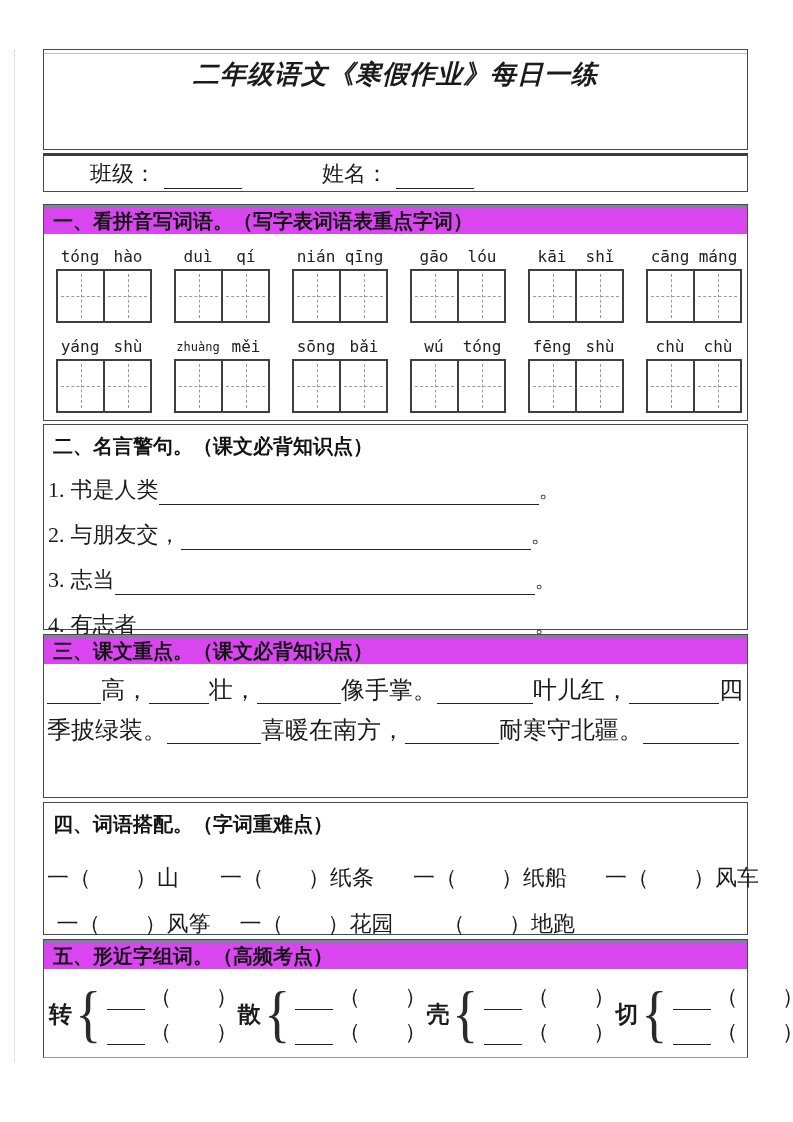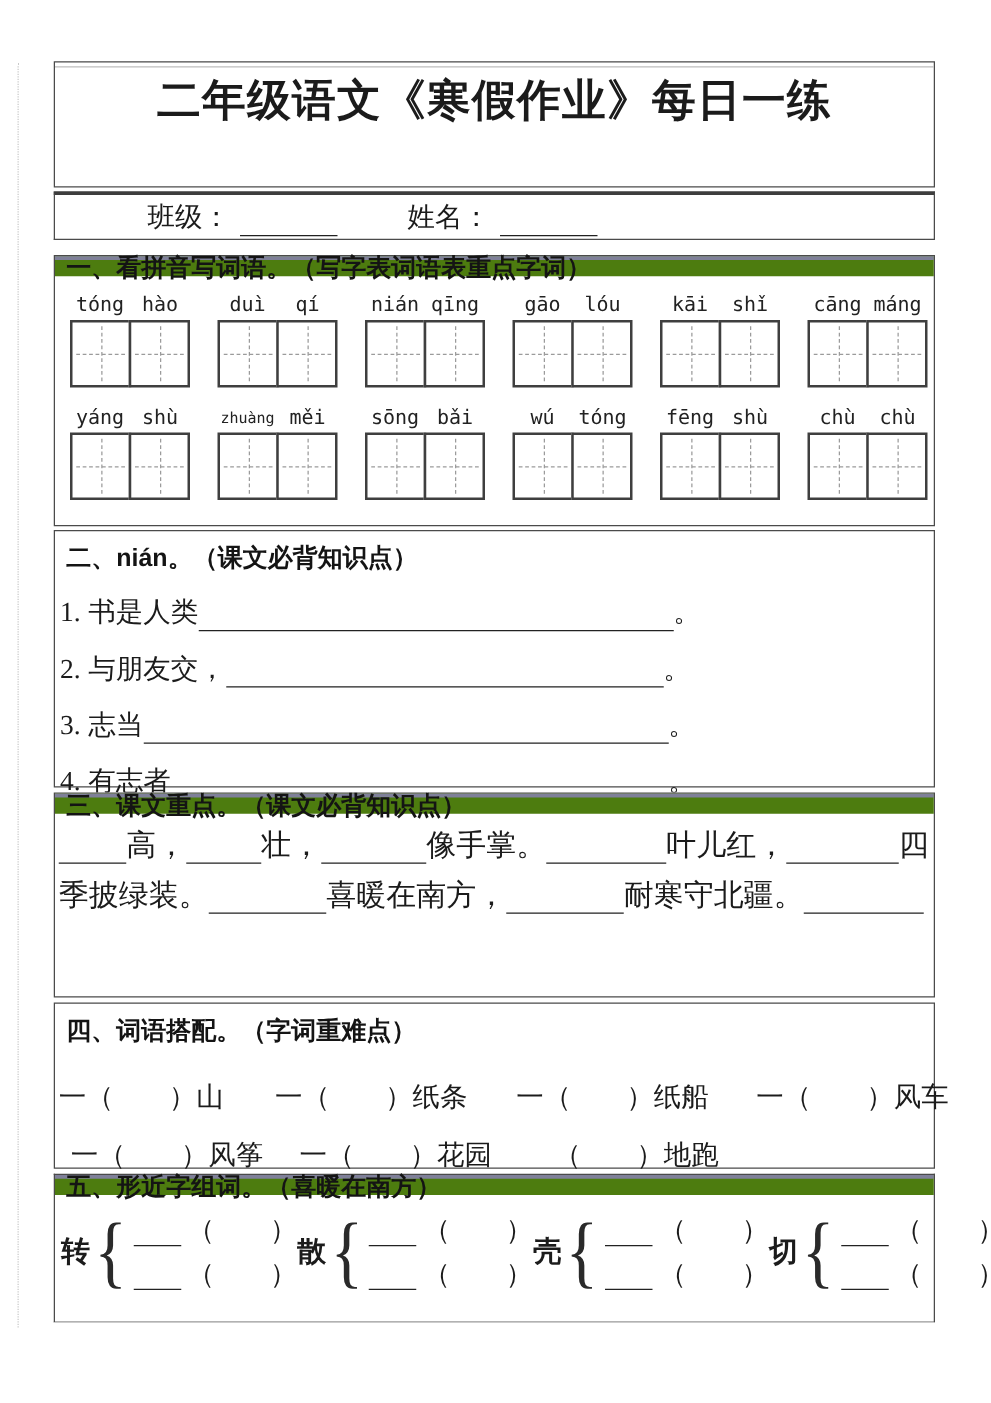--- a/index.html
+++ b/index.html
@@ -10,31 +10,31 @@
     overflow:hidden;
   }
   .crop-line { position:absolute; left:14px; top:50px; height:1012px;
     border-left:1px dotted #c9c9c9; }
   .box { position:absolute; left:43px; width:705px; background:#fff;
     border:1.5px solid #4a4a4a; }
   
   .title-box { top:49px; height:101px; text-align:center; }
   .title-box::before { content:''; position:absolute; left:0; right:0; top:3px;
     border-top:1px solid #bdbdbd; }
-  .title { font-size:35px; font-weight:bold; margin-top:7px; letter-spacing:1px; }
+  .title { font-size:26px; font-weight:bold; margin-top:7px; letter-spacing:1px;font-style:italic; }
   .subtitle { font-size:34px; font-weight:bold; margin-top:1px; letter-spacing:2px; }
   
   .info-box { top:153px; height:39px; border-top:3px solid #3d3d3d;
-    display:flex; align-items:center; padding-left:74px; column-gap:56px;
+    display:flex; align-items:center; padding-left:46px; column-gap:80px;
     font-size:22px; }
   .ifield { display:flex; align-items:flex-end; }
   .iline { display:inline-block; width:78px; height:22px; margin-left:8px;
     border-bottom:1.5px solid #222; }
   
-  .bar { height:16px; background:#4d7c0f; border-top:3px solid #7f8099;
+  .bar { height:29px; background:#d946ef; border-top:3px solid #7f8099;
     display:flex; align-items:center; padding-left:9px;
     font-family:Liberation Serif, serif;
     font-weight:bold; font-size:20px; color:#141414; }
   .plain-head { font-family:"Liberation Sans","DejaVu Sans",sans-serif;
     font-weight:bold; font-size:20px; padding:8px 0 0 9px; color:#141414; }
   
   .sec1 { top:204px; height:217px; }
   .py-row { display:flex; justify-content:space-between; padding:0 5px 0 12px; }
   .py-row.r1 { margin-top:13px; }
   .py-row.r2 { margin-top:14px; }
@@ -221,21 +221,21 @@
             <div class="sq-pair">
               <div class="sq"></div>
               <div class="sq"></div>
             </div>
           </div>
         </div>
       </div>
   </div>
 
   <div class="box sec2">
-    <div class="plain-head">二、nián。（课文必背知识点）</div>
+    <div class="plain-head">二、名言警句。（课文必背知识点）</div>
     <div>
         <div class="s2-item"><span class="s2-num">1.</span><span>书是人类</span><span class="blank" style="width: 380px;"></span><span>。</span></div>
         <div class="s2-item"><span class="s2-num">2.</span><span>与朋友交，</span><span class="blank" style="width: 350px;"></span><span>。</span></div>
         <div class="s2-item"><span class="s2-num">3.</span><span>志当</span><span class="blank" style="width: 420px;"></span><span>。</span></div>
         <div class="s2-item"><span class="s2-num">4.</span><span>有志者</span><span class="blank" style="width: 398px;"></span><span>。</span></div>
       </div>
   </div>
 
   <div class="box sec3">
     <div class="bar">三、课文重点。（课文必背知识点）</div>
@@ -256,21 +256,21 @@
         </div>
         <div class="s4-row">
           <span class="s4-item">一（　　）风筝</span>
           <span class="s4-item">一（　　）花园</span>
           <span class="s4-item">（　　）地跑</span>
         </div>
       </div>
   </div>
 
   <div class="box sec5">
-    <div class="bar">五、形近字组词。（喜暖在南方）</div>
+    <div class="bar">五、形近字组词。（高频考点）</div>
     <div class="fjz-wrap">
         <div class="fjz-group">
           <span class="fjz-char">转</span>
           <span class="fjz-brace">{</span>
           <div class="fjz-col">
             <div class="fjz-row">
               <span class="fjz-blank"></span>
               <span>（　　）</span>
             </div>
             <div class="fjz-row">

